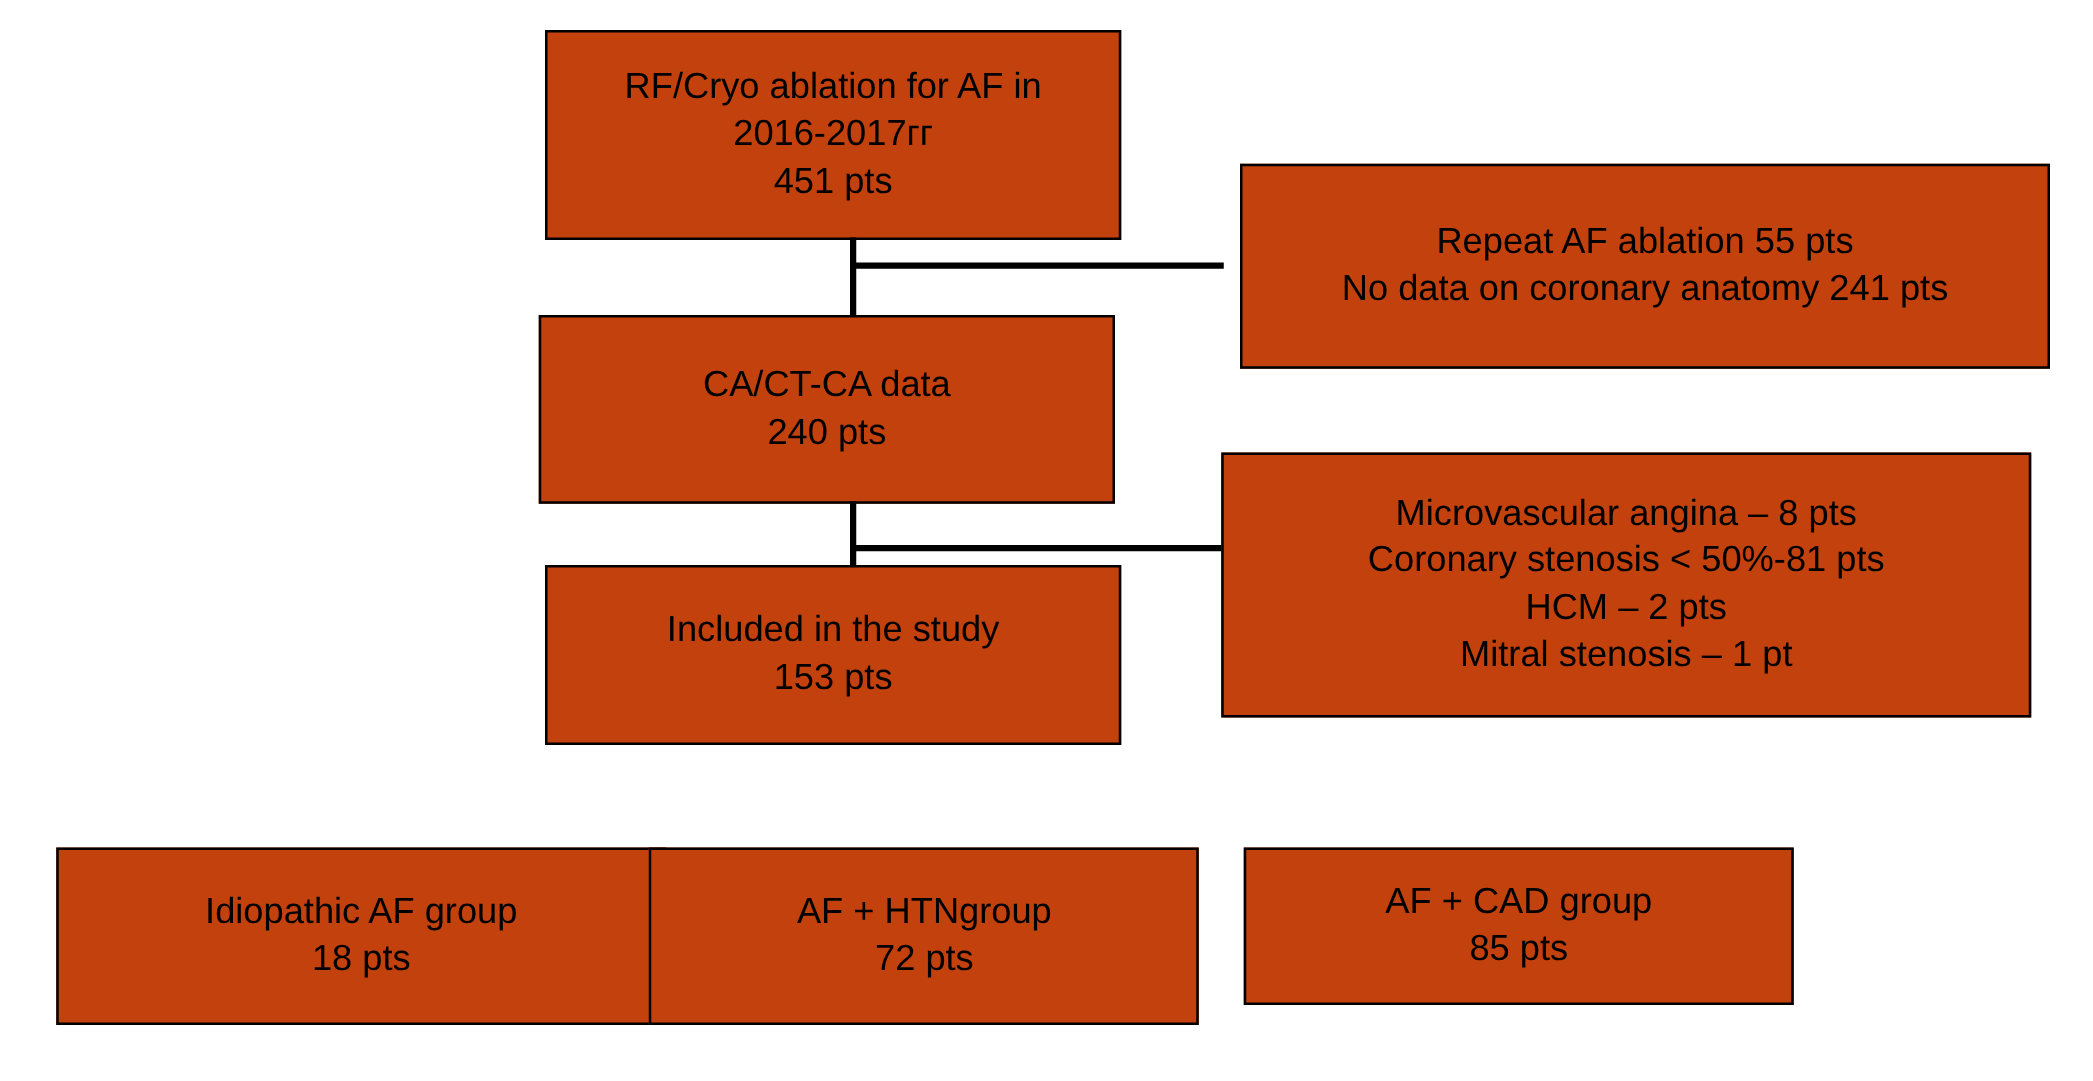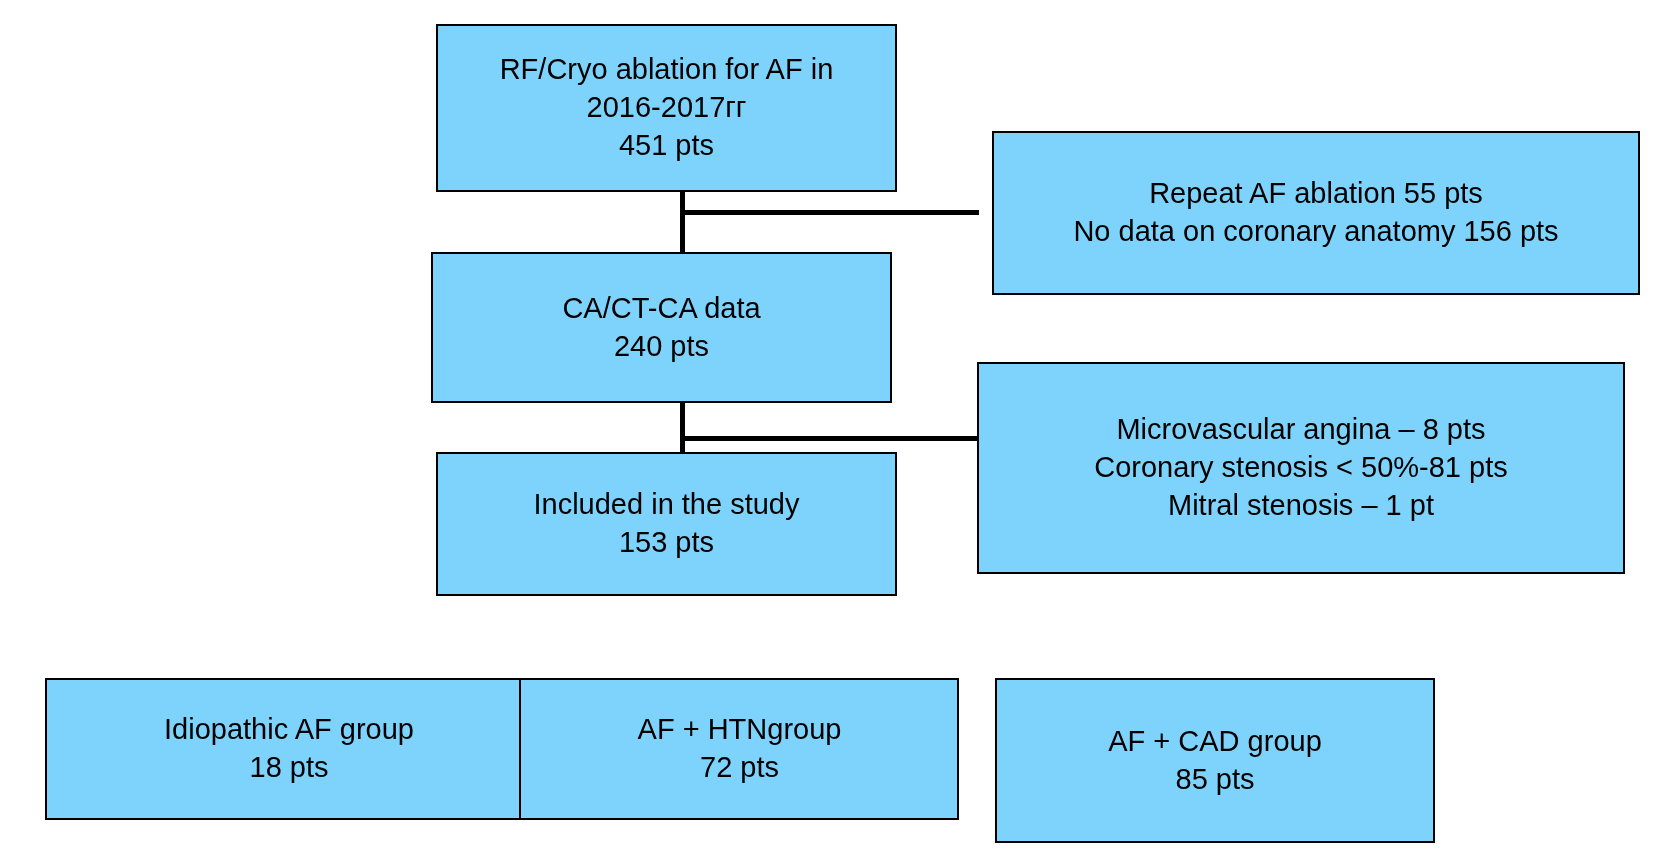--- a/index.html
+++ b/index.html
@@ -16,21 +16,21 @@
     position: relative;
     width: 1674px;
     height: 865px;
     background: #ffffff;
     overflow: hidden;
   }
   .box {
     position: absolute;
     box-sizing: border-box;
     border: 2px solid #000000;
-    background: #7dd3fc;
+    background: #c2410c;
     display: flex;
     flex-direction: column;
     align-items: center;
     justify-content: center;
     text-align: center;
     font-size: 29px;
     line-height: 1.30;
     color: #000000;
     padding: 4px 10px;
   }
@@ -43,21 +43,21 @@
   #box-cadata   { left: 431px; top: 252px; width: 461px; height: 151px; }
   #box-included { left: 436px; top: 452px; width: 461px; height: 144px; }
 
   
   #box-excl-1 { left: 977px; top: 131px; width: 648px; height: 164px; margin-left: 15px; }
   #box-excl-2 { left: 977px; top: 362px; width: 648px; height: 212px; }
 
   
   #box-group-idiopathic { left: 45px;  top: 678px; width: 488px; height: 142px; }
   #box-group-htn        { left: 519px; top: 678px; width: 440px; height: 142px; padding-left: 11px; }
-  #box-group-cad        { left: 995px; top: 678px; width: 440px; height: 165px; }
+  #box-group-cad        { left: 995px; top: 678px; width: 440px; height: 126px; }
 
   
   .conn {
     position: absolute;
     background: #000000;
   }
   .conn-v { width: 5px; }
   .conn-h { height: 5px; }
 
   
@@ -92,26 +92,27 @@
   <div class="conn conn-v" id="conn-stem-2"></div>
   <div class="conn conn-h" id="conn-branch-2"></div>
 
   <div class="box" id="box-included">
     <span class="ln">Included in the study</span>
     <span class="ln">153 pts</span>
   </div>
 
   <div class="box" id="box-excl-1">
     <span class="ln">Repeat AF ablation 55 pts</span>
-    <span class="ln">No data on coronary anatomy 156 pts</span>
+    <span class="ln">No data on coronary anatomy 241 pts</span>
   </div>
 
   <div class="box" id="box-excl-2">
     <span class="ln">Microvascular angina – 8 pts</span>
     <span class="ln">Coronary stenosis &lt; 50%-81 pts</span>
+    <span class="ln">HCM – 2 pts</span>
     <span class="ln">Mitral stenosis – 1 pt</span>
   </div>
 
   <div class="box" id="box-group-idiopathic">
     <span class="ln">Idiopathic AF group</span>
     <span class="ln">18 pts</span>
   </div>
 
   <div class="box" id="box-group-htn">
     <span class="ln">AF + HTNgroup</span>

